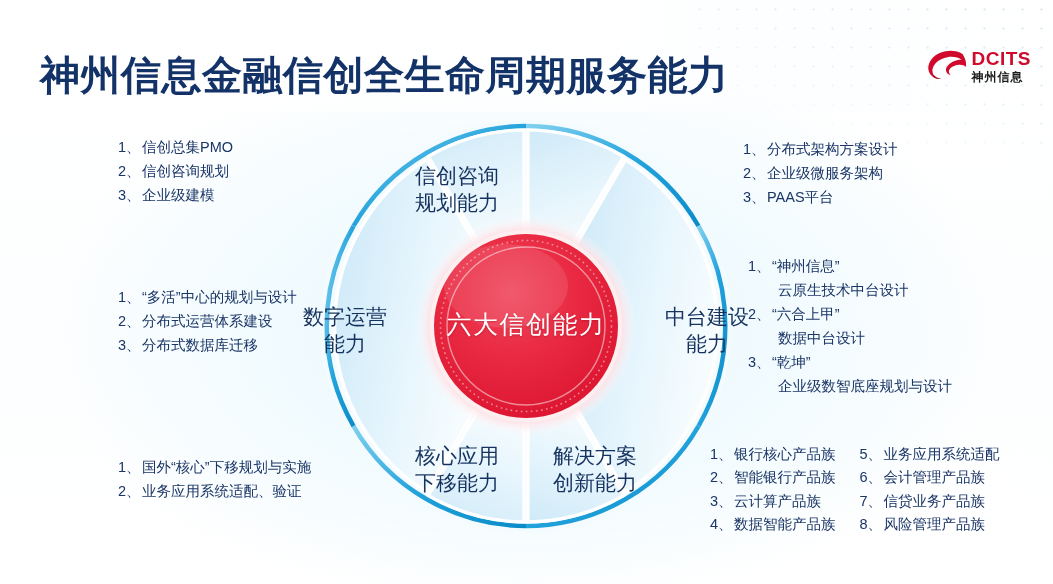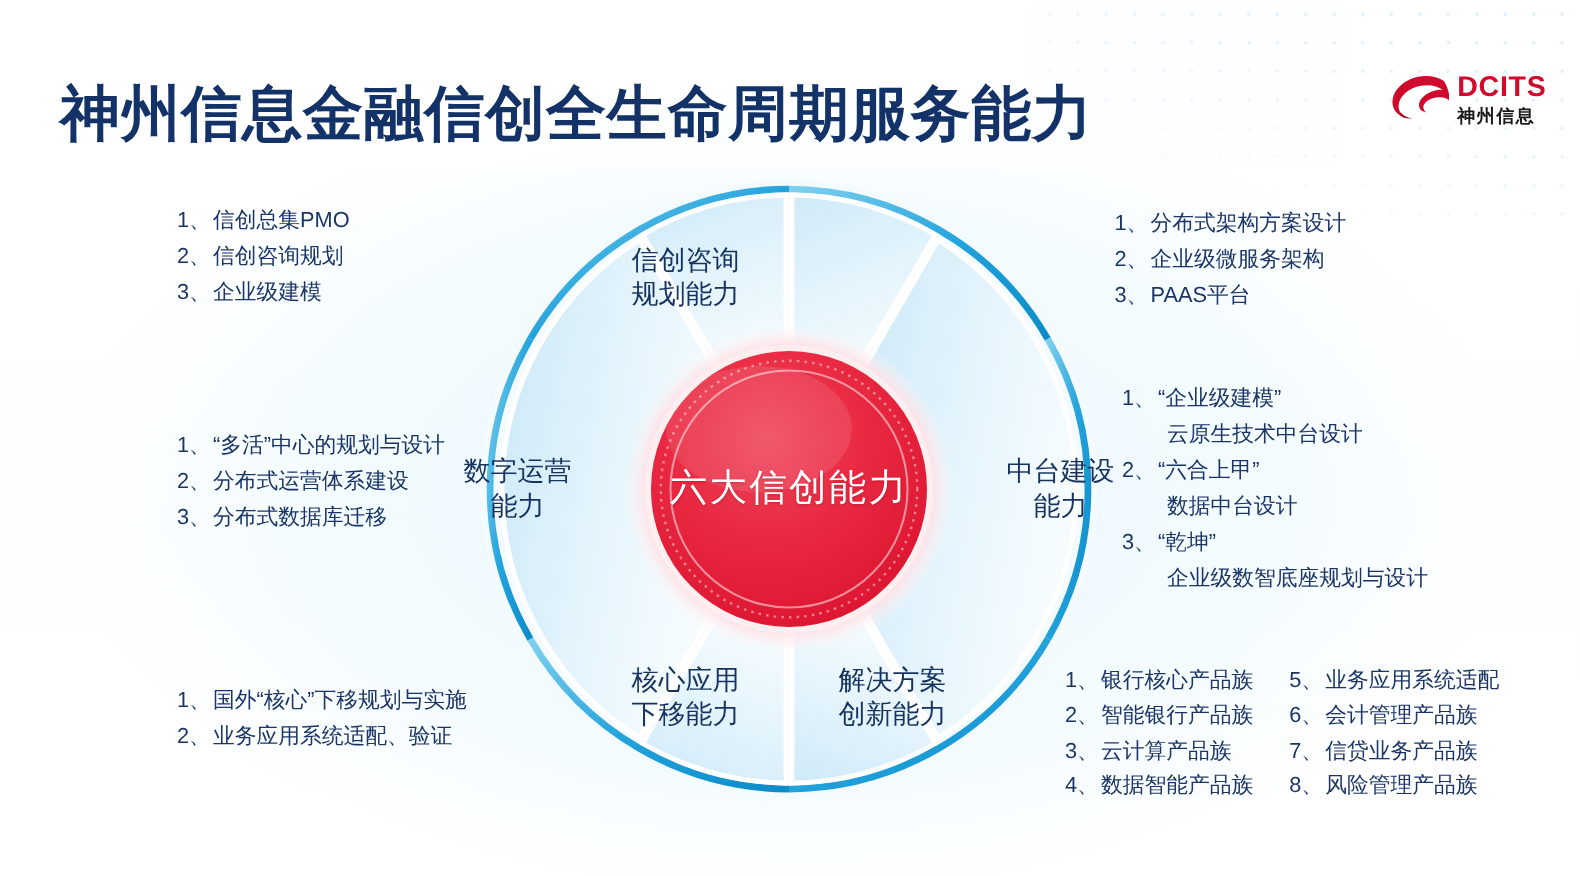--- a/index.html
+++ b/index.html
@@ -61,21 +61,21 @@
   #donut-wrap {
     position: absolute;
     left: 318px; top: 118px; width: 416px; height: 416px;
   }
   #donut-wrap svg { display: block; width: 416px; height: 416px; }
 
   .seg-label {
     position: absolute;
     text-align: center;
     color: #16335f;
-    font-size: 18px;
+    font-size: 21px;
     line-height: 1.3;
     white-space: nowrap;
   }
   #seg-label-0 { left: 76px;  top: 44px;  width: 126px; }   
   #seg-label-1 { left: 214px; top: 44px;  width: 126px; }   
   #seg-label-2 { left: 334px; top: 185px; width: 110px; text-align:center; } 
   #seg-label-3 { left: 214px; top: 324px; width: 126px; }   
   #seg-label-4 { left: 76px;  top: 324px; width: 126px; }   
   #seg-label-5 { left: -28px; top: 185px; width: 110px; text-align:center; } 
 
@@ -278,21 +278,21 @@
   </div>
   <div class="li">
     <span class="num">3、</span>
     <span>PAAS平台</span>
   </div>
 </div>
 
 <div class="side-list" id="list-mr">
   <div class="li">
     <span class="num">1、</span>
-    <span>“企业级建模”</span>
+    <span>“神州信息”</span>
   </div>
   <div class="sub">云原生技术中台设计</div>
   <div class="li">
     <span class="num">2、</span>
     <span>“六合上甲”</span>
   </div>
   <div class="sub">数据中台设计</div>
   <div class="li">
     <span class="num">3、</span>
     <span>“乾坤”</span>

